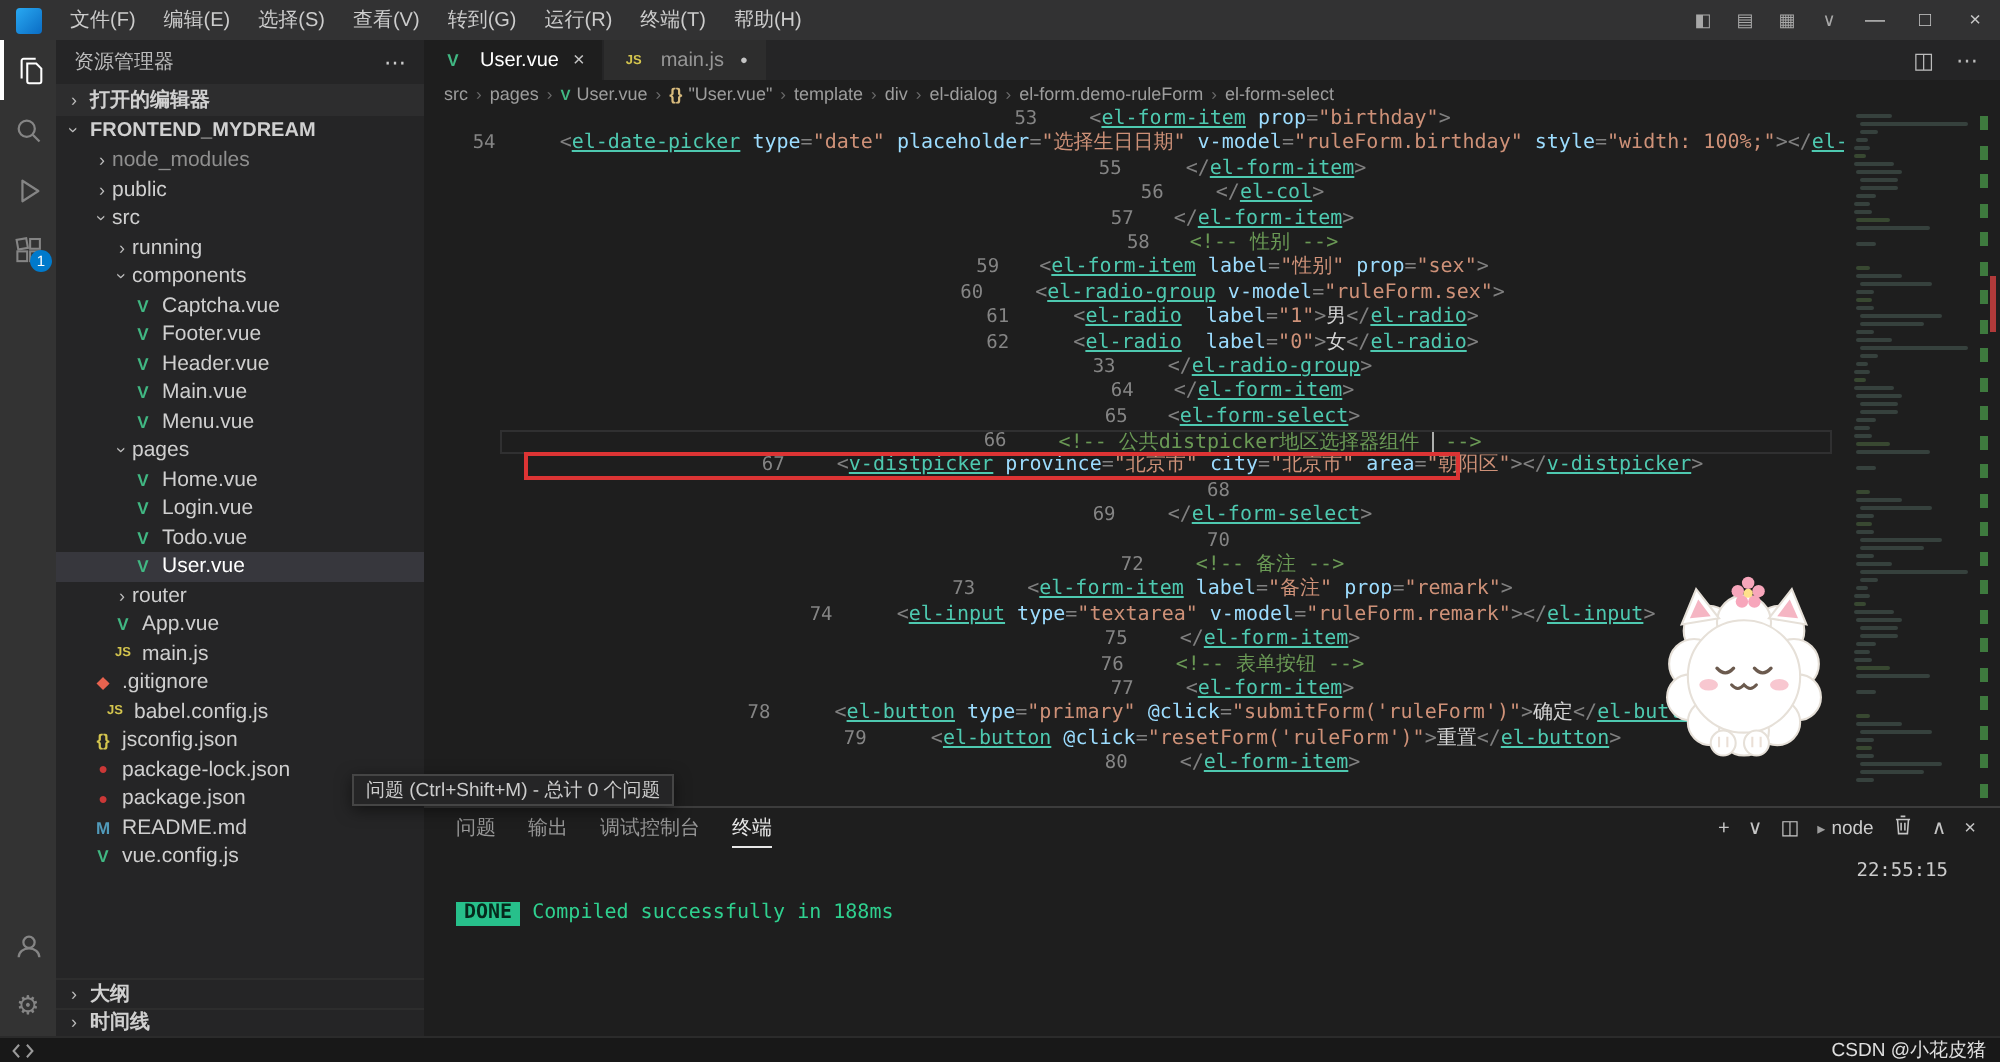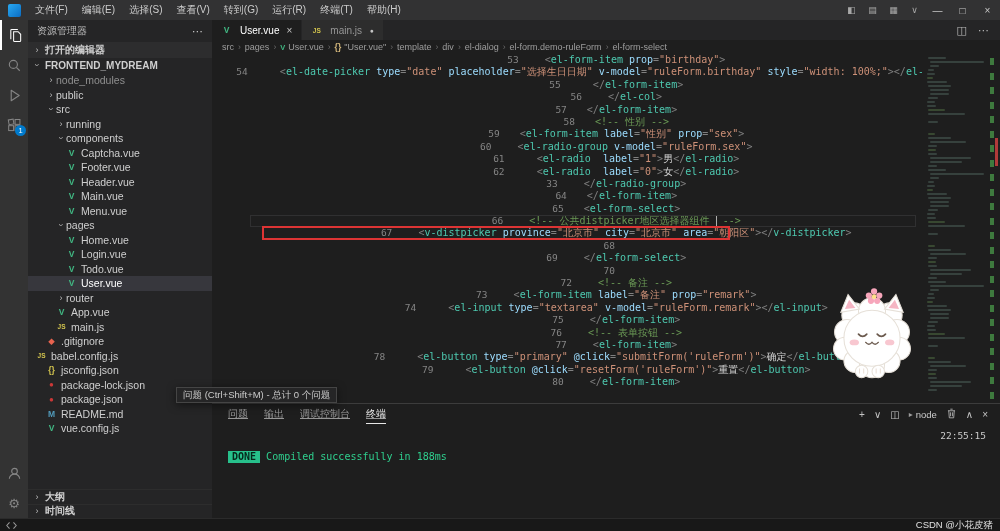--- a/index.html
+++ b/index.html
@@ -58,46 +58,46 @@
   .bc-sep{color:#6b6b6b;font-size:8.5px;}
   .bc-item{display:flex;align-items:center;gap:3px;}
   .bc-icon.vue{color:#41b883;font-weight:bold;font-size:7.5px;}
   .bc-icon.sym{color:#d7ba7d;font-size:8.5px;font-weight:bold;}
 
   .codearea{position:absolute;top:34px;left:0;right:0;bottom:115px;overflow:hidden;font-family:"DejaVu Sans Mono","Liberation Mono",monospace;font-size:10px;line-height:12.4px;}
   .code-line{display:flex;height:12.4px;position:relative;white-space:pre;justify-content:center;}
   .ln{flex:0 0 32px;text-align:right;color:#858585;font-size:9.5px;}
   .lt{padding-left:14px;}
   .tok-p{color:#808080;}
-  .tok-t{color:#4ec9b0;}
+  .tok-t{color:#4ec9b0;text-decoration:underline;}
   .tok-a{color:#9cdcfe;}
   .tok-s{color:#ce9178;}
   .tok-c{color:#6a9955;}
   .tok-x{color:#d4d4d4;}
   .cursor{display:inline-block;width:1px;height:11px;background:#aeafad;vertical-align:-2px;}
   .current-line::before{content:"";position:absolute;left:38px;right:84px;top:0;bottom:0;border:1px solid #303031;pointer-events:none;}
   .annot{position:absolute;top:-1px;height:14px;left:50px;width:468px;border:2px solid #dd3434;pointer-events:none;}
 
   .minimap{position:absolute;top:34px;right:14px;bottom:115px;width:64px;background:#1e1e1e;z-index:6;padding-top:3px;overflow:hidden;}
   .mm-bar{height:2px;margin-bottom:2px;background:#44554f;opacity:.65;border-radius:1px;}
   .mm-bar.c{background:#46603c;}
   .ruler{position:absolute;top:34px;right:0;bottom:115px;width:14px;background:#1e1e1e;z-index:6;overflow:hidden;}
   .rl-mark{position:absolute;left:4px;width:4px;height:7px;background:#3e7a3e;}
   .rl-red{position:absolute;left:9px;width:3px;background:#b03a3a;}
 
   
   .panel{position:absolute;left:0;right:0;bottom:0;height:115px;background:#1e1e1e;border-top:1px solid #3c3c3c;z-index:7;}
   .panel-top{height:20px;display:flex;align-items:center;}
-  .panel-tabs{display:flex;align-items:flex-end;gap:16px;padding-left:16px;font-size:10px;color:#969696;height:100%;text-decoration:underline;}
+  .panel-tabs{display:flex;align-items:flex-end;gap:16px;padding-left:16px;font-size:10px;color:#969696;height:100%;}
   .panel-tab{height:100%;display:flex;align-items:center;}
   .panel-tab.active{color:#e7e7e7;box-shadow:inset 0 -1px 0 #e7e7e7;}
   .panel-actions{margin-left:auto;display:flex;align-items:center;gap:9px;padding-right:12px;color:#c5c5c5;font-size:10px;}
   .shell-label{display:flex;align-items:center;gap:3px;font-size:9.5px;color:#cccccc;}
   .shell-ic{font-size:8px;color:#9d9d9d;}
-  .clock{position:absolute;top:26px;right:14px;font-size:9.5px;color:#cccccc;font-family:"DejaVu Sans Mono",monospace;}
+  .clock{position:absolute;top:26px;right:26px;font-size:9.5px;color:#cccccc;font-family:"DejaVu Sans Mono",monospace;}
   .terminal{padding:4px 0 0 16px;font-family:"DejaVu Sans Mono","Liberation Mono",monospace;font-size:10px;line-height:11.6px;color:#cccccc;white-space:pre;}
   .done-badge{display:inline-block;background:#27c08b;color:#06281c;padding:0 4px;font-weight:bold;}
   .compile-msg{color:#2fd08f;}
   .term-gap{height:17px;}
 
   
   .statusbar{position:absolute;left:0;right:0;bottom:0;height:13px;background:#181818;border-top:1px solid #2b2b2b;display:flex;align-items:center;font-size:9.5px;color:#b5b5b5;z-index:40;}
   .sb-remote{width:22px;height:100%;display:flex;align-items:center;justify-content:center;color:#9a9a9a;}
   .watermark{margin-left:auto;padding-right:7px;color:#e0e0e0;}
 
@@ -252,21 +252,21 @@
         <span class="tlabel">App.vue</span>
       </div>
       <div class="tree-row" style="padding-left: 28px;">
         <span class="ficon js">JS</span>
         <span class="tlabel">main.js</span>
       </div>
       <div class="tree-row" style="padding-left: 18px;">
         <span class="ficon git">◆</span>
         <span class="tlabel">.gitignore</span>
       </div>
-      <div class="tree-row" style="padding-left: 8px;">
+      <div class="tree-row" style="padding-left: 24px;">
         <span class="ficon js">JS</span>
         <span class="tlabel">babel.config.js</span>
       </div>
       <div class="tree-row" style="padding-left: 18px;">
         <span class="ficon json">{}</span>
         <span class="tlabel">jsconfig.json</span>
       </div>
       <div class="tree-row" style="padding-left: 18px;">
         <span class="ficon npm">●</span>
         <span class="tlabel">package-lock.json</span>

